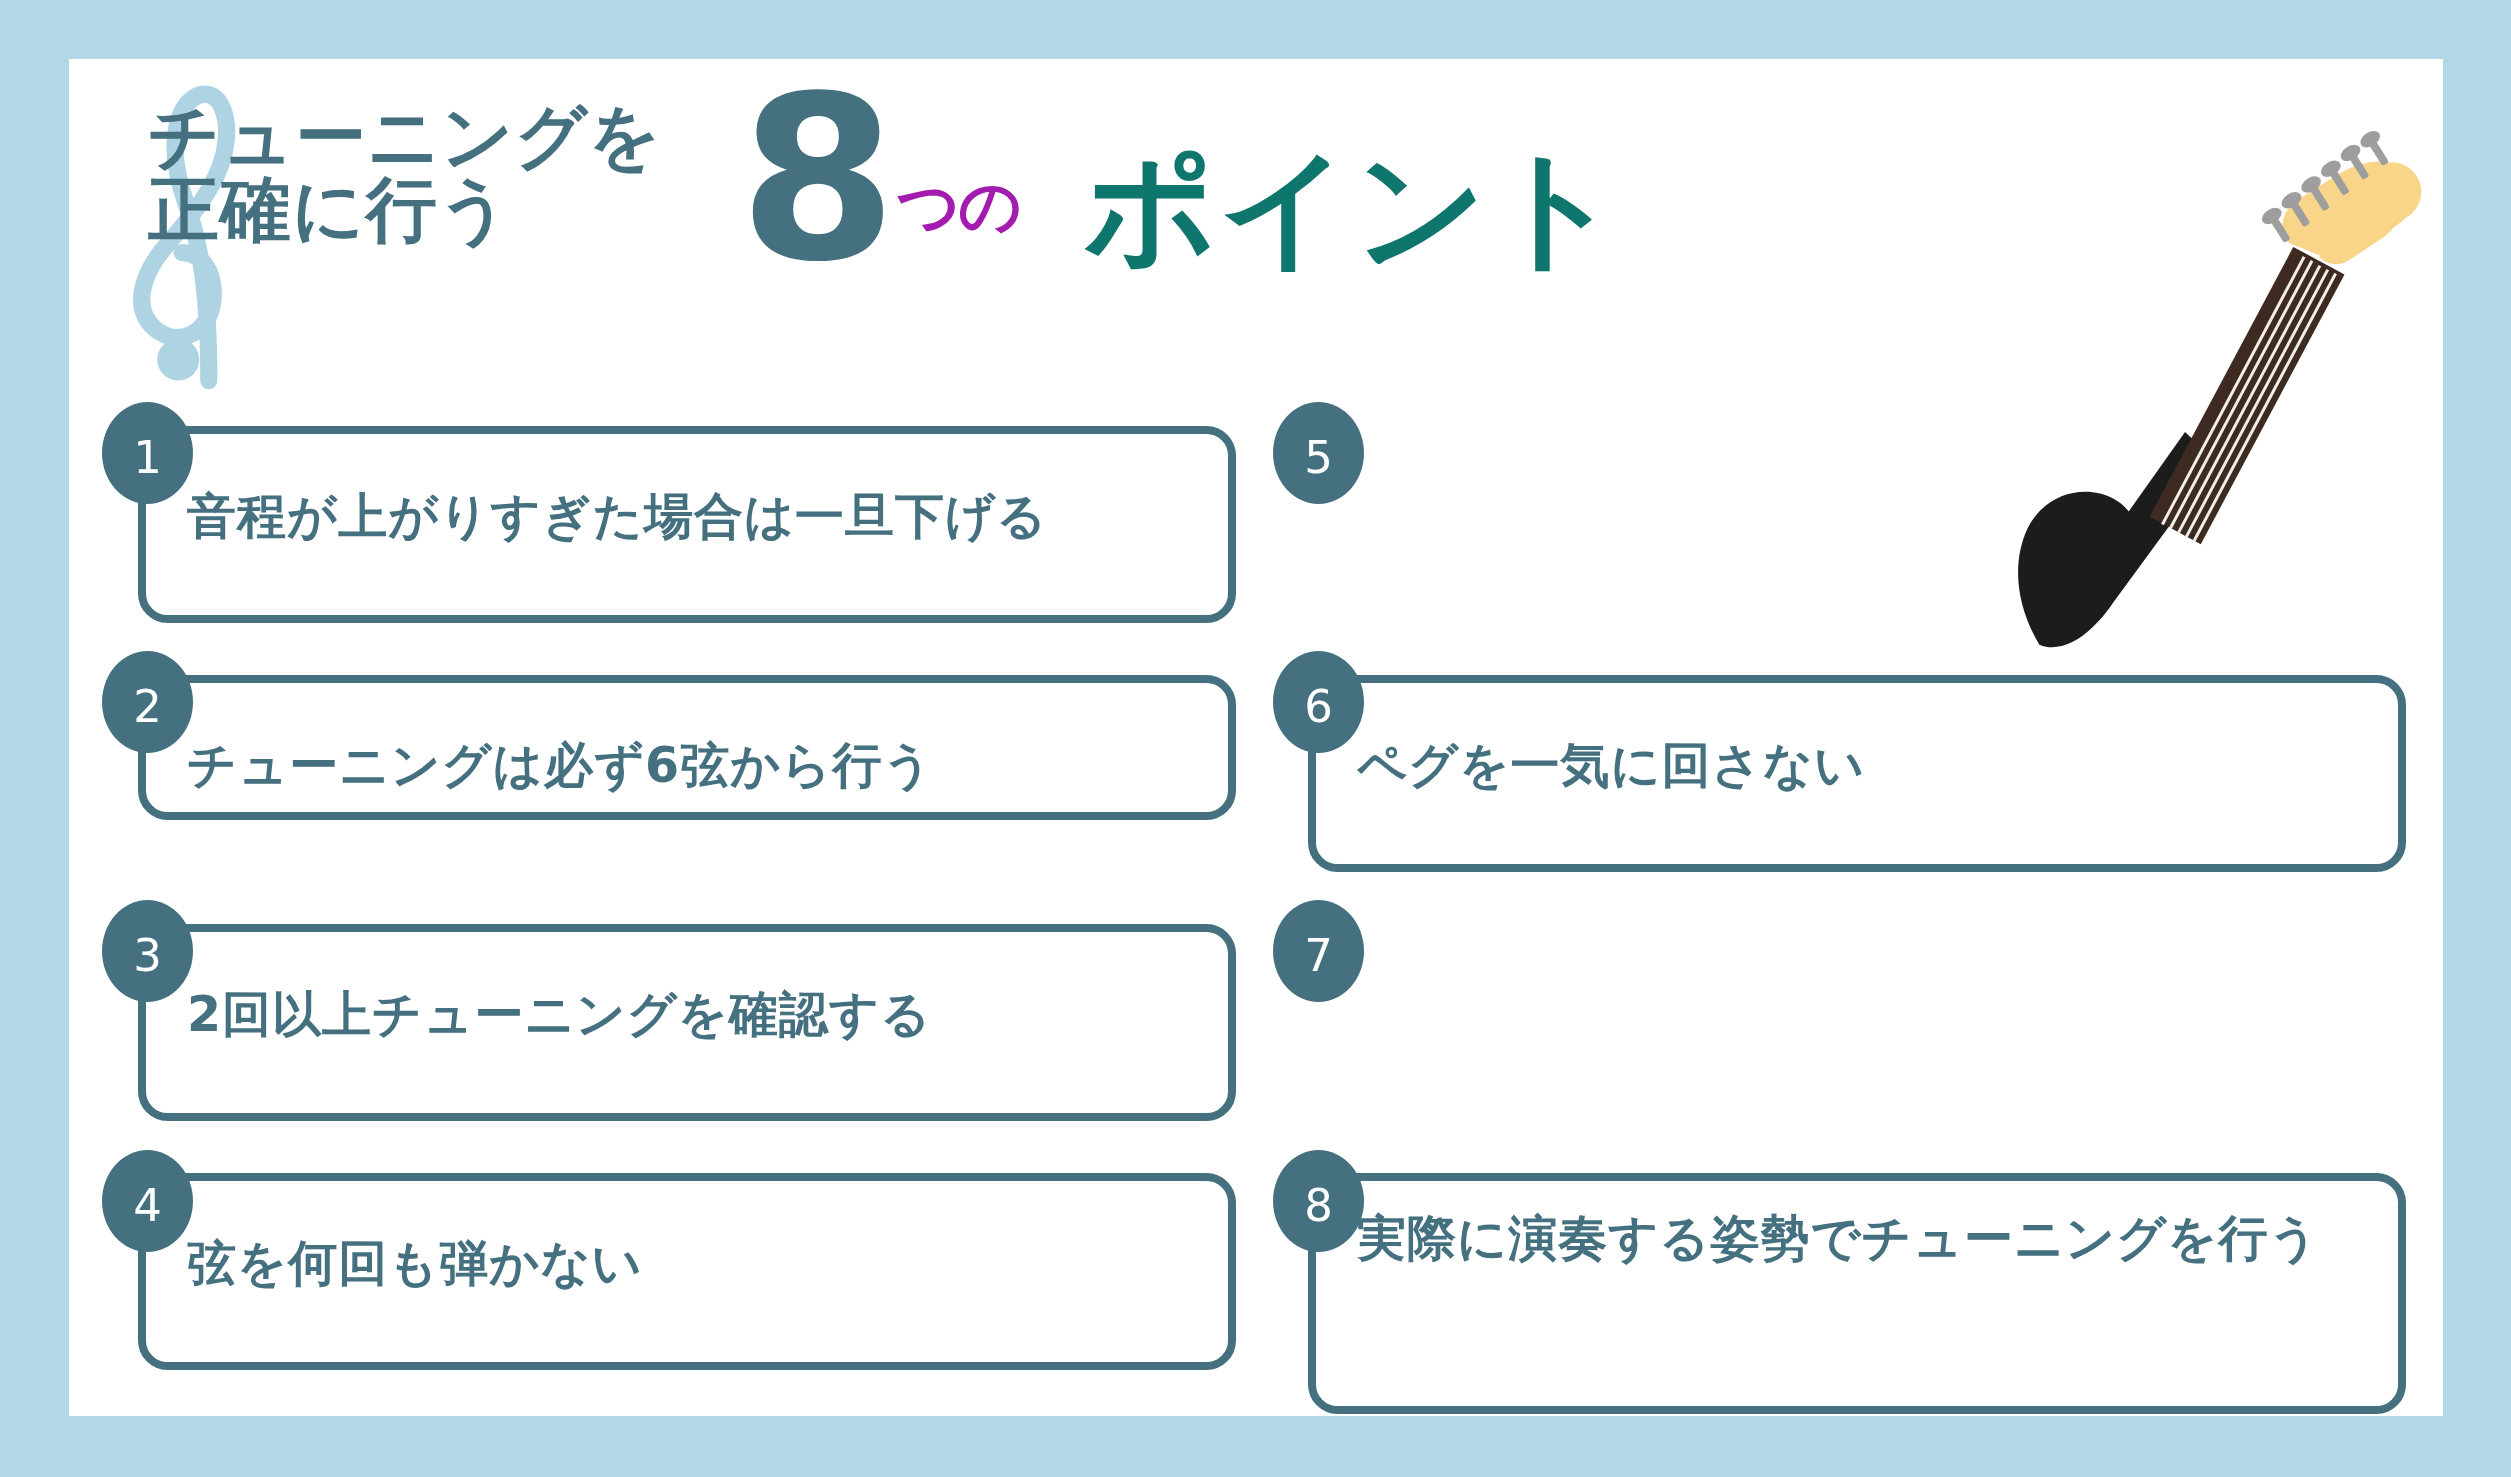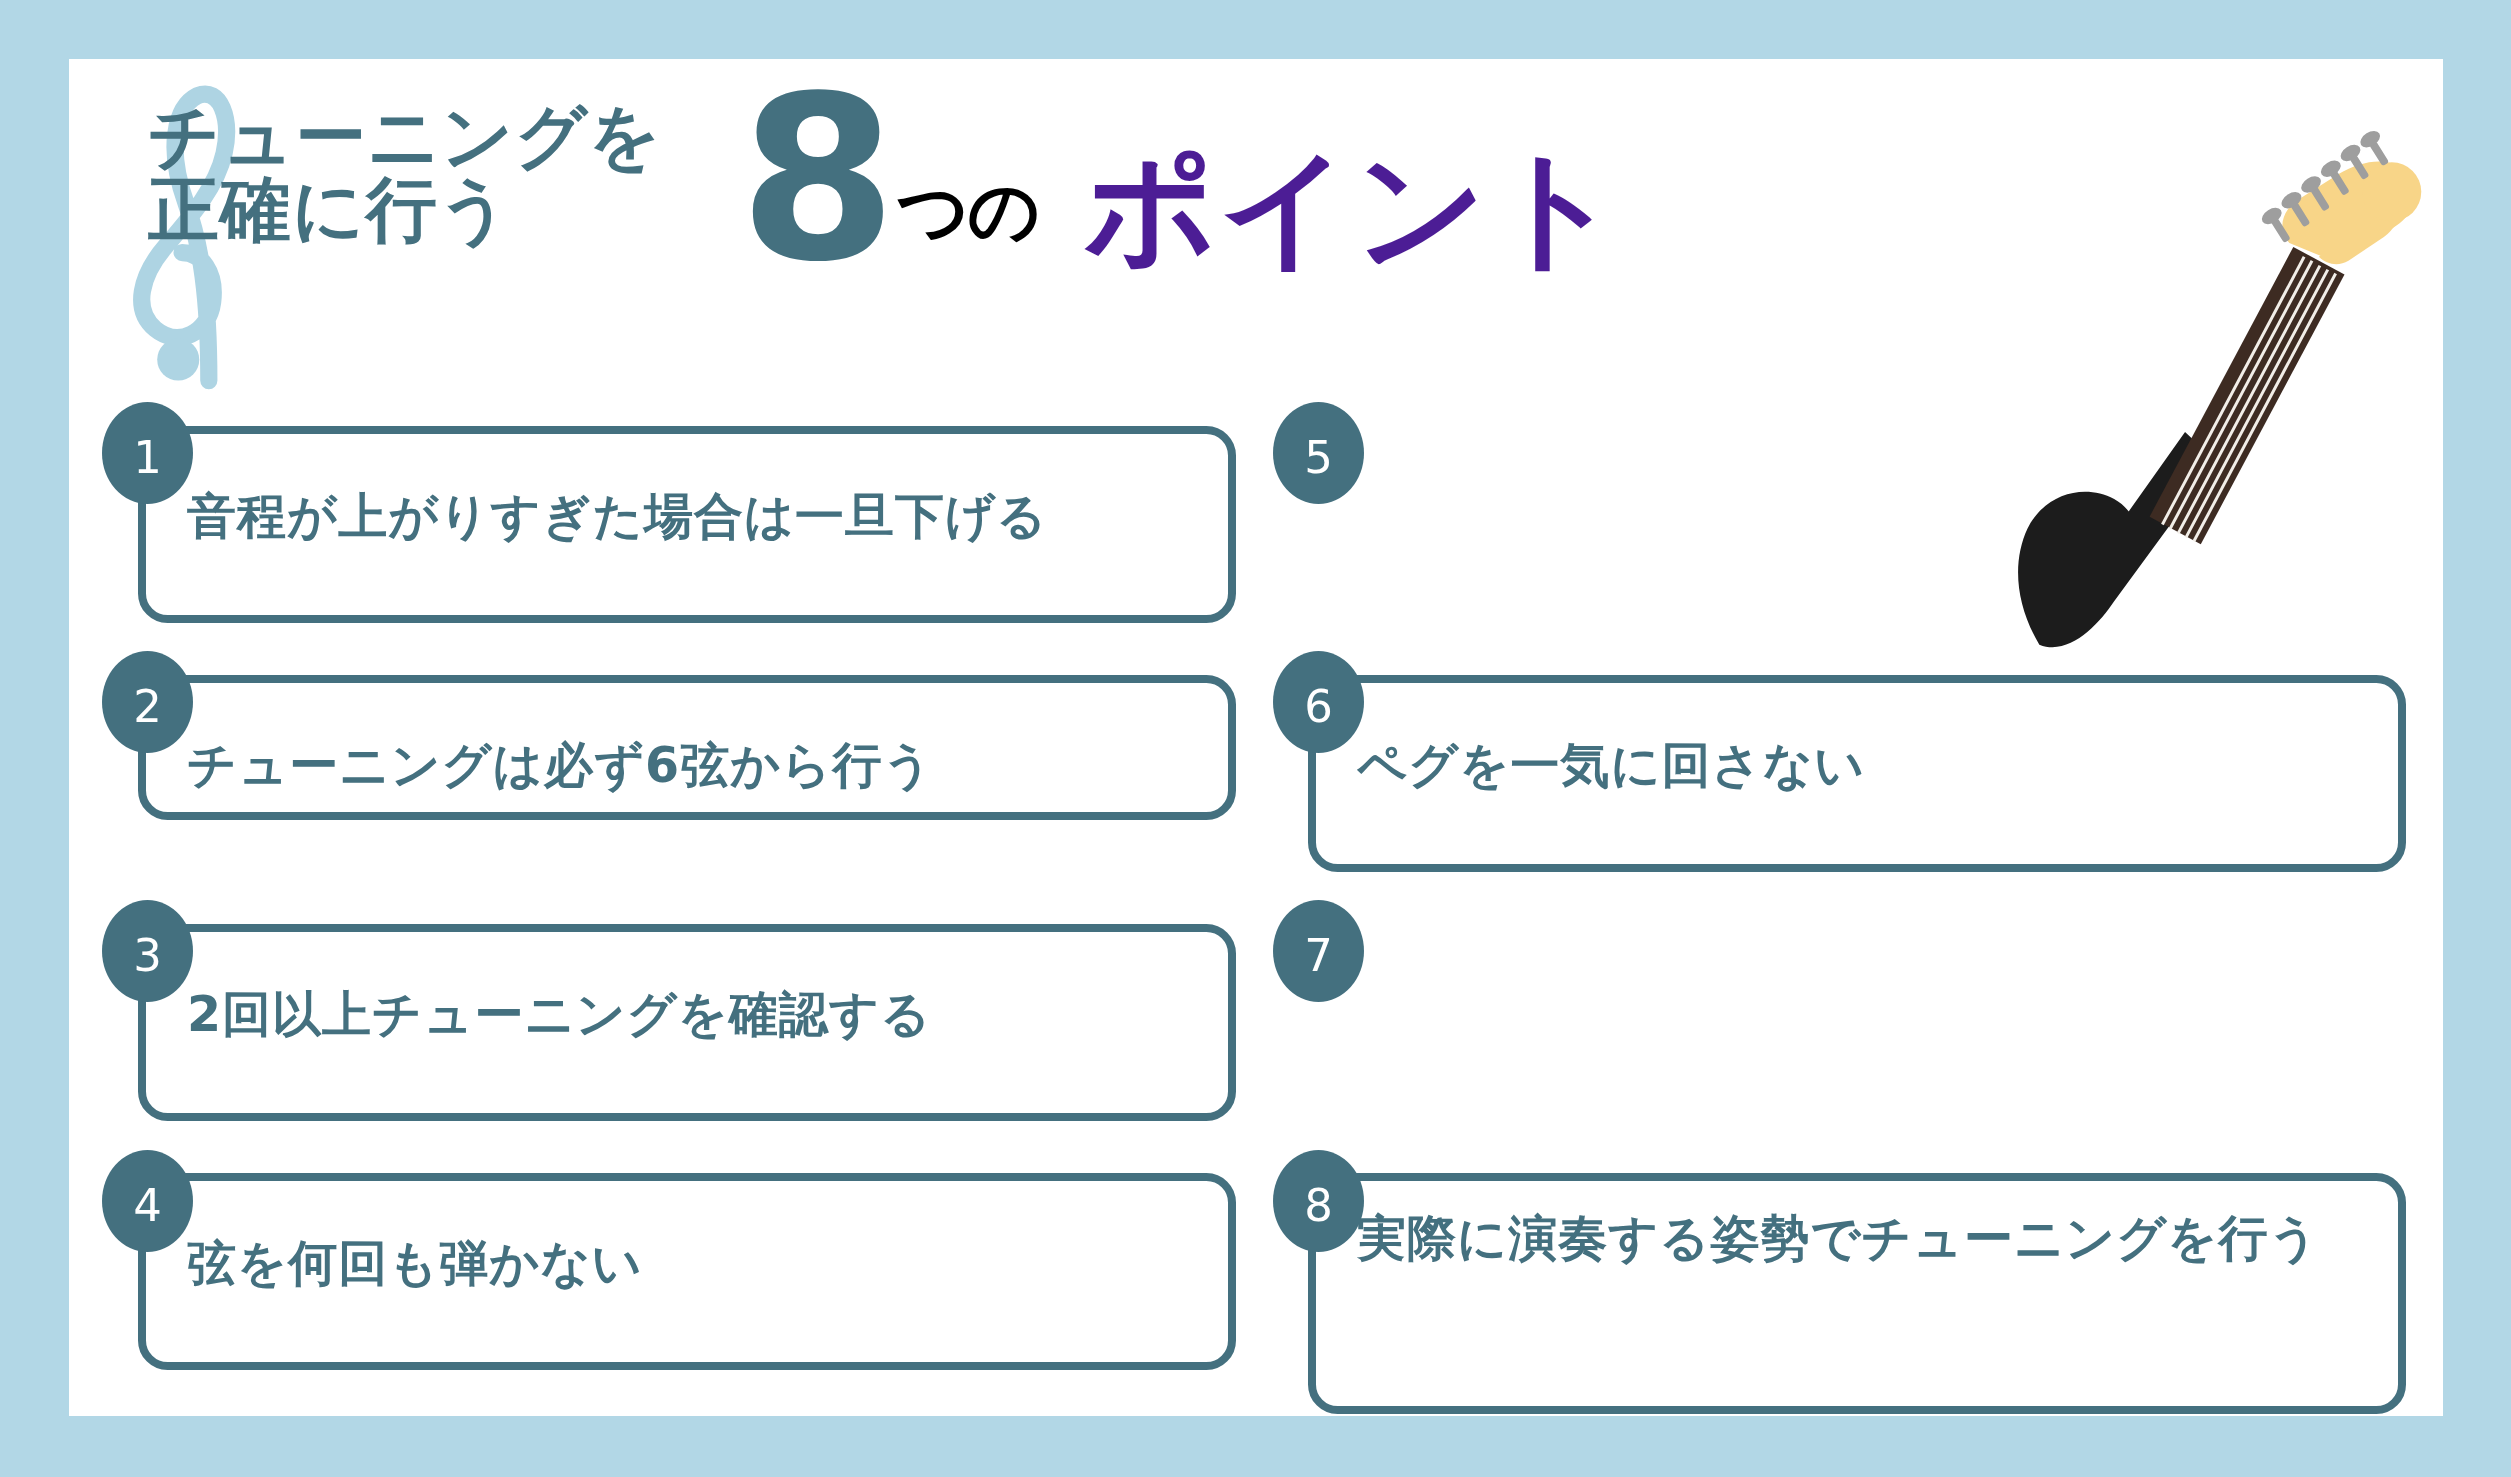--- a/index.html
+++ b/index.html
@@ -41,29 +41,29 @@
   }
   .title-big{
     position:absolute;left:591px;top:-17.7px;
     color:#44707f;
     font-weight:bold;
     font-size:227px;
     line-height:1;
   }
   .title-suffix-small{
     position:absolute;left:749px;top:91px;
-    color:#000000;
-    font-weight:bold;
-    font-size:71px;
+    color:#a21caf;
+    font-weight:bold;
+    font-size:62px;
     line-height:1;
     letter-spacing:-2px;
   }
   .title-suffix-big{
     position:absolute;left:936px;top:59px;
-    color:#4c1d95;
+    color:#0f766e;
     font-weight:bold;
     font-size:130px;
     line-height:1;
     letter-spacing:2px;
   }
 
   
   .grid{position:absolute;left:0;top:0;width:2512px;height:1478px;}
 
   .card{

